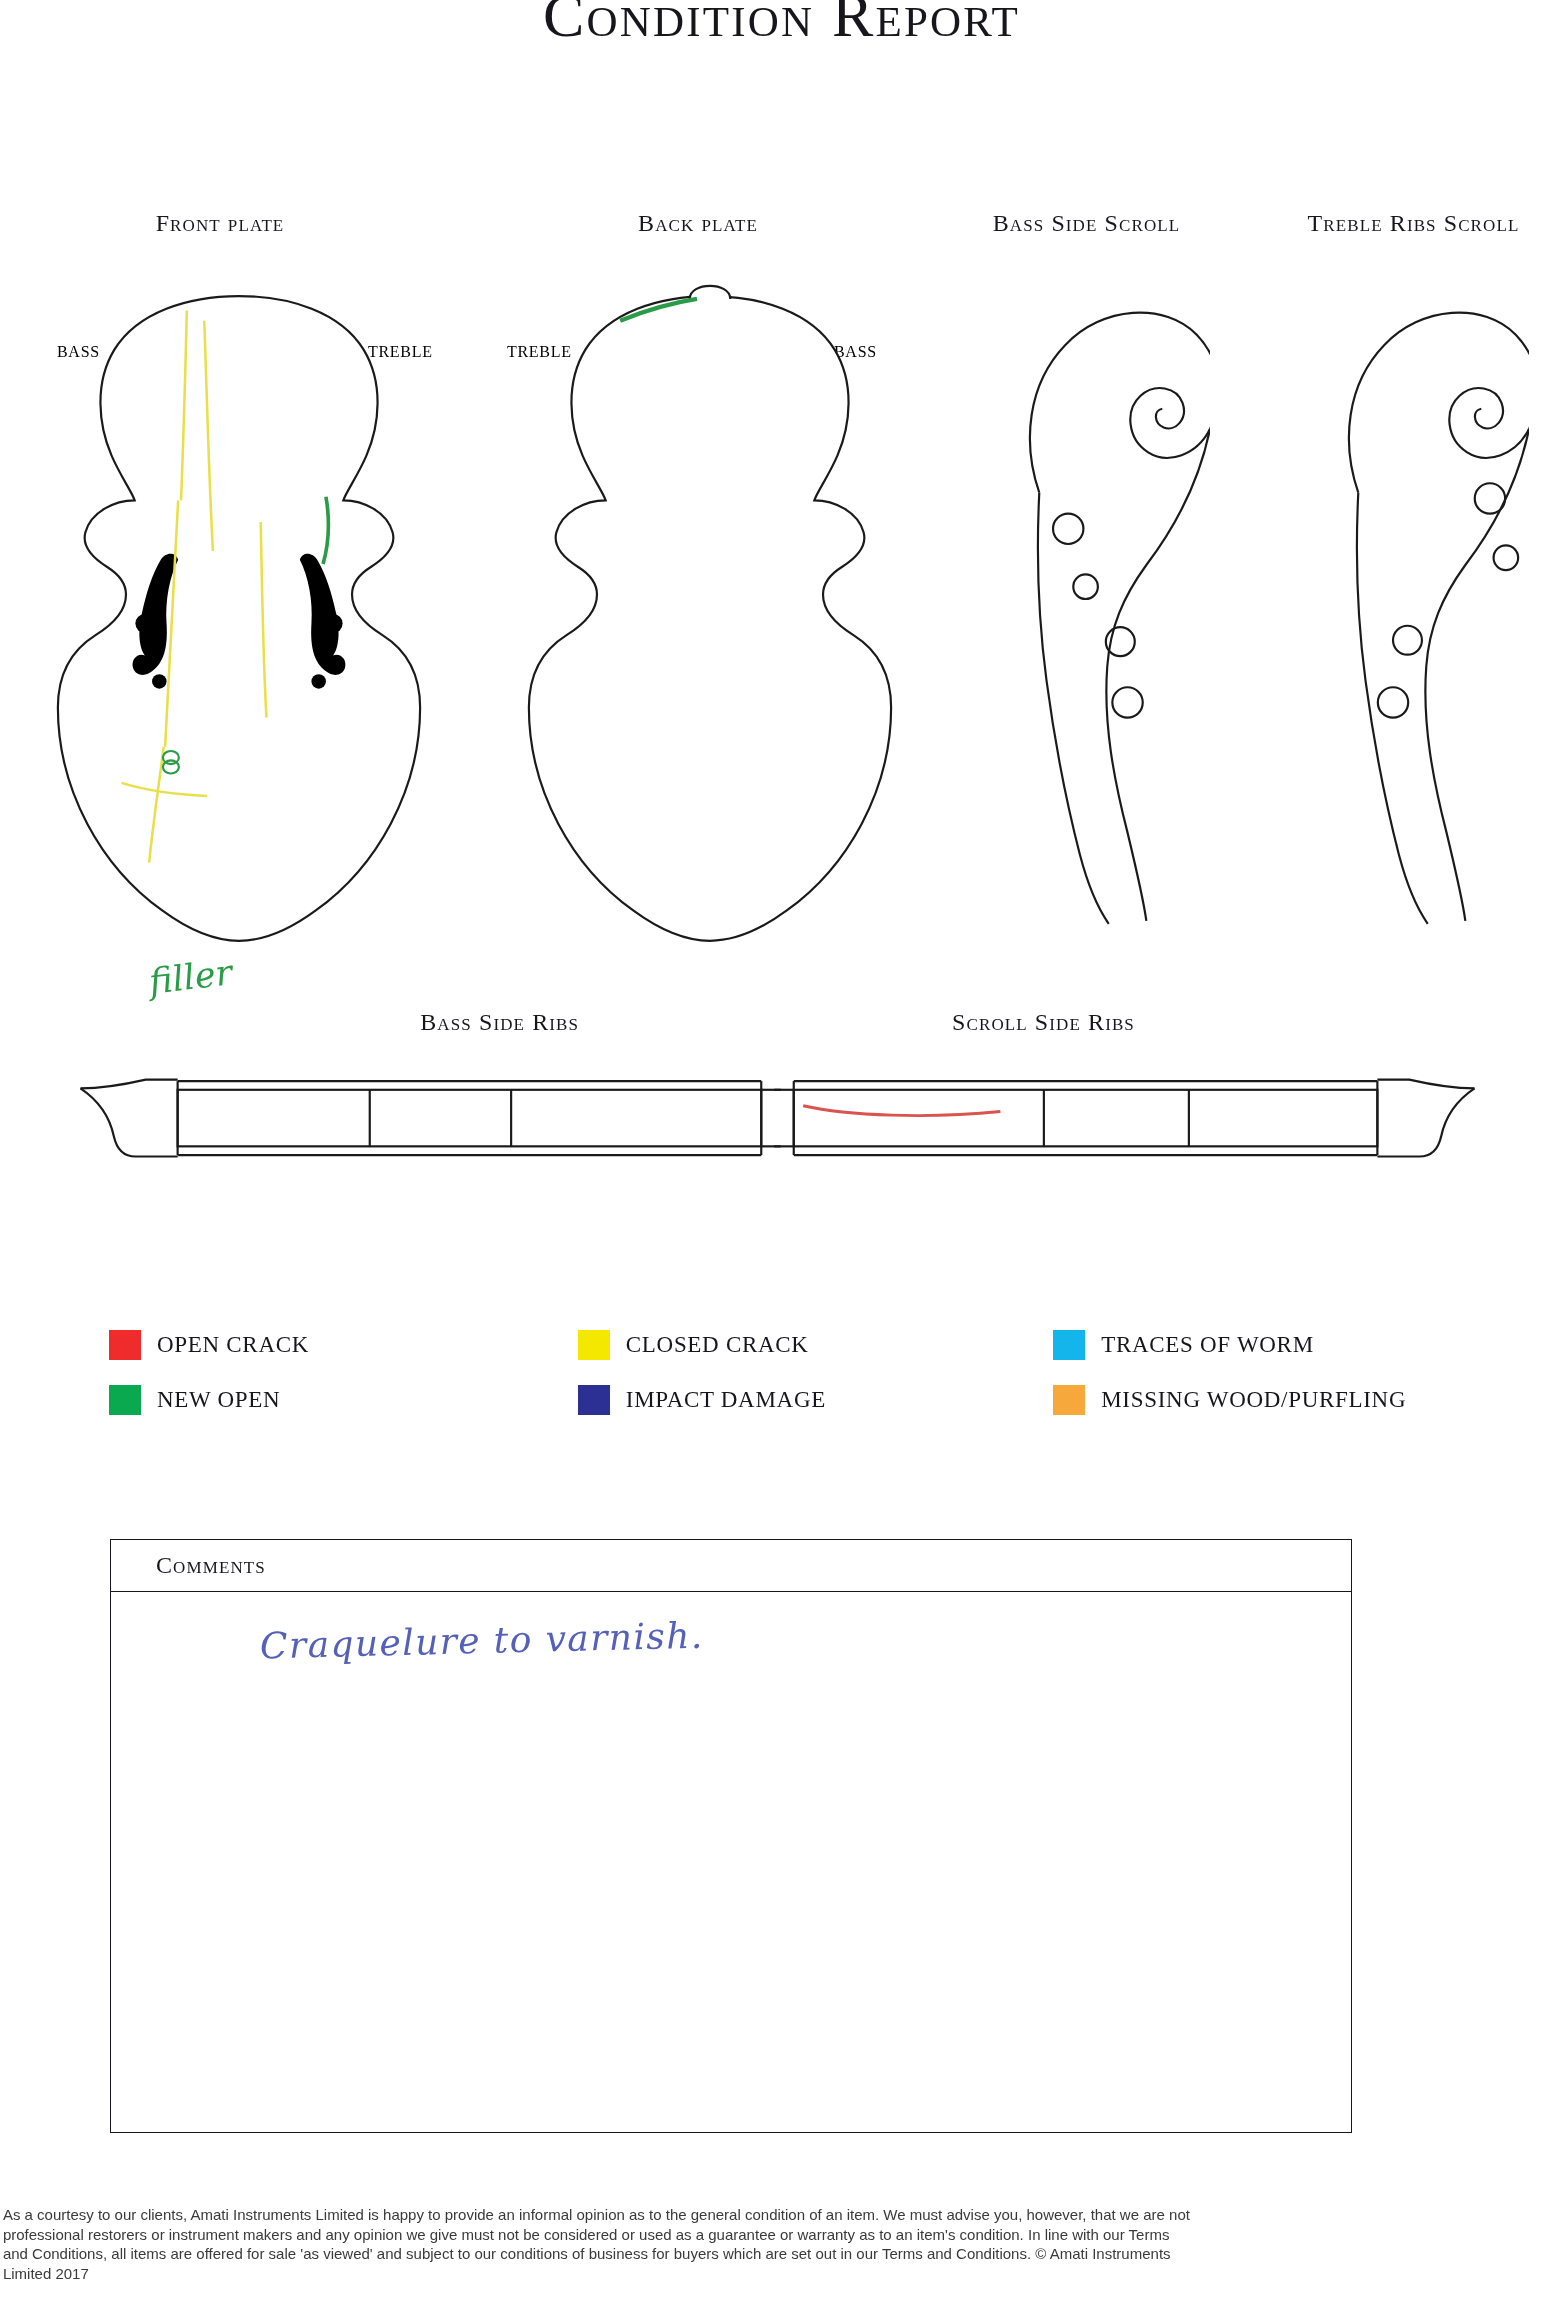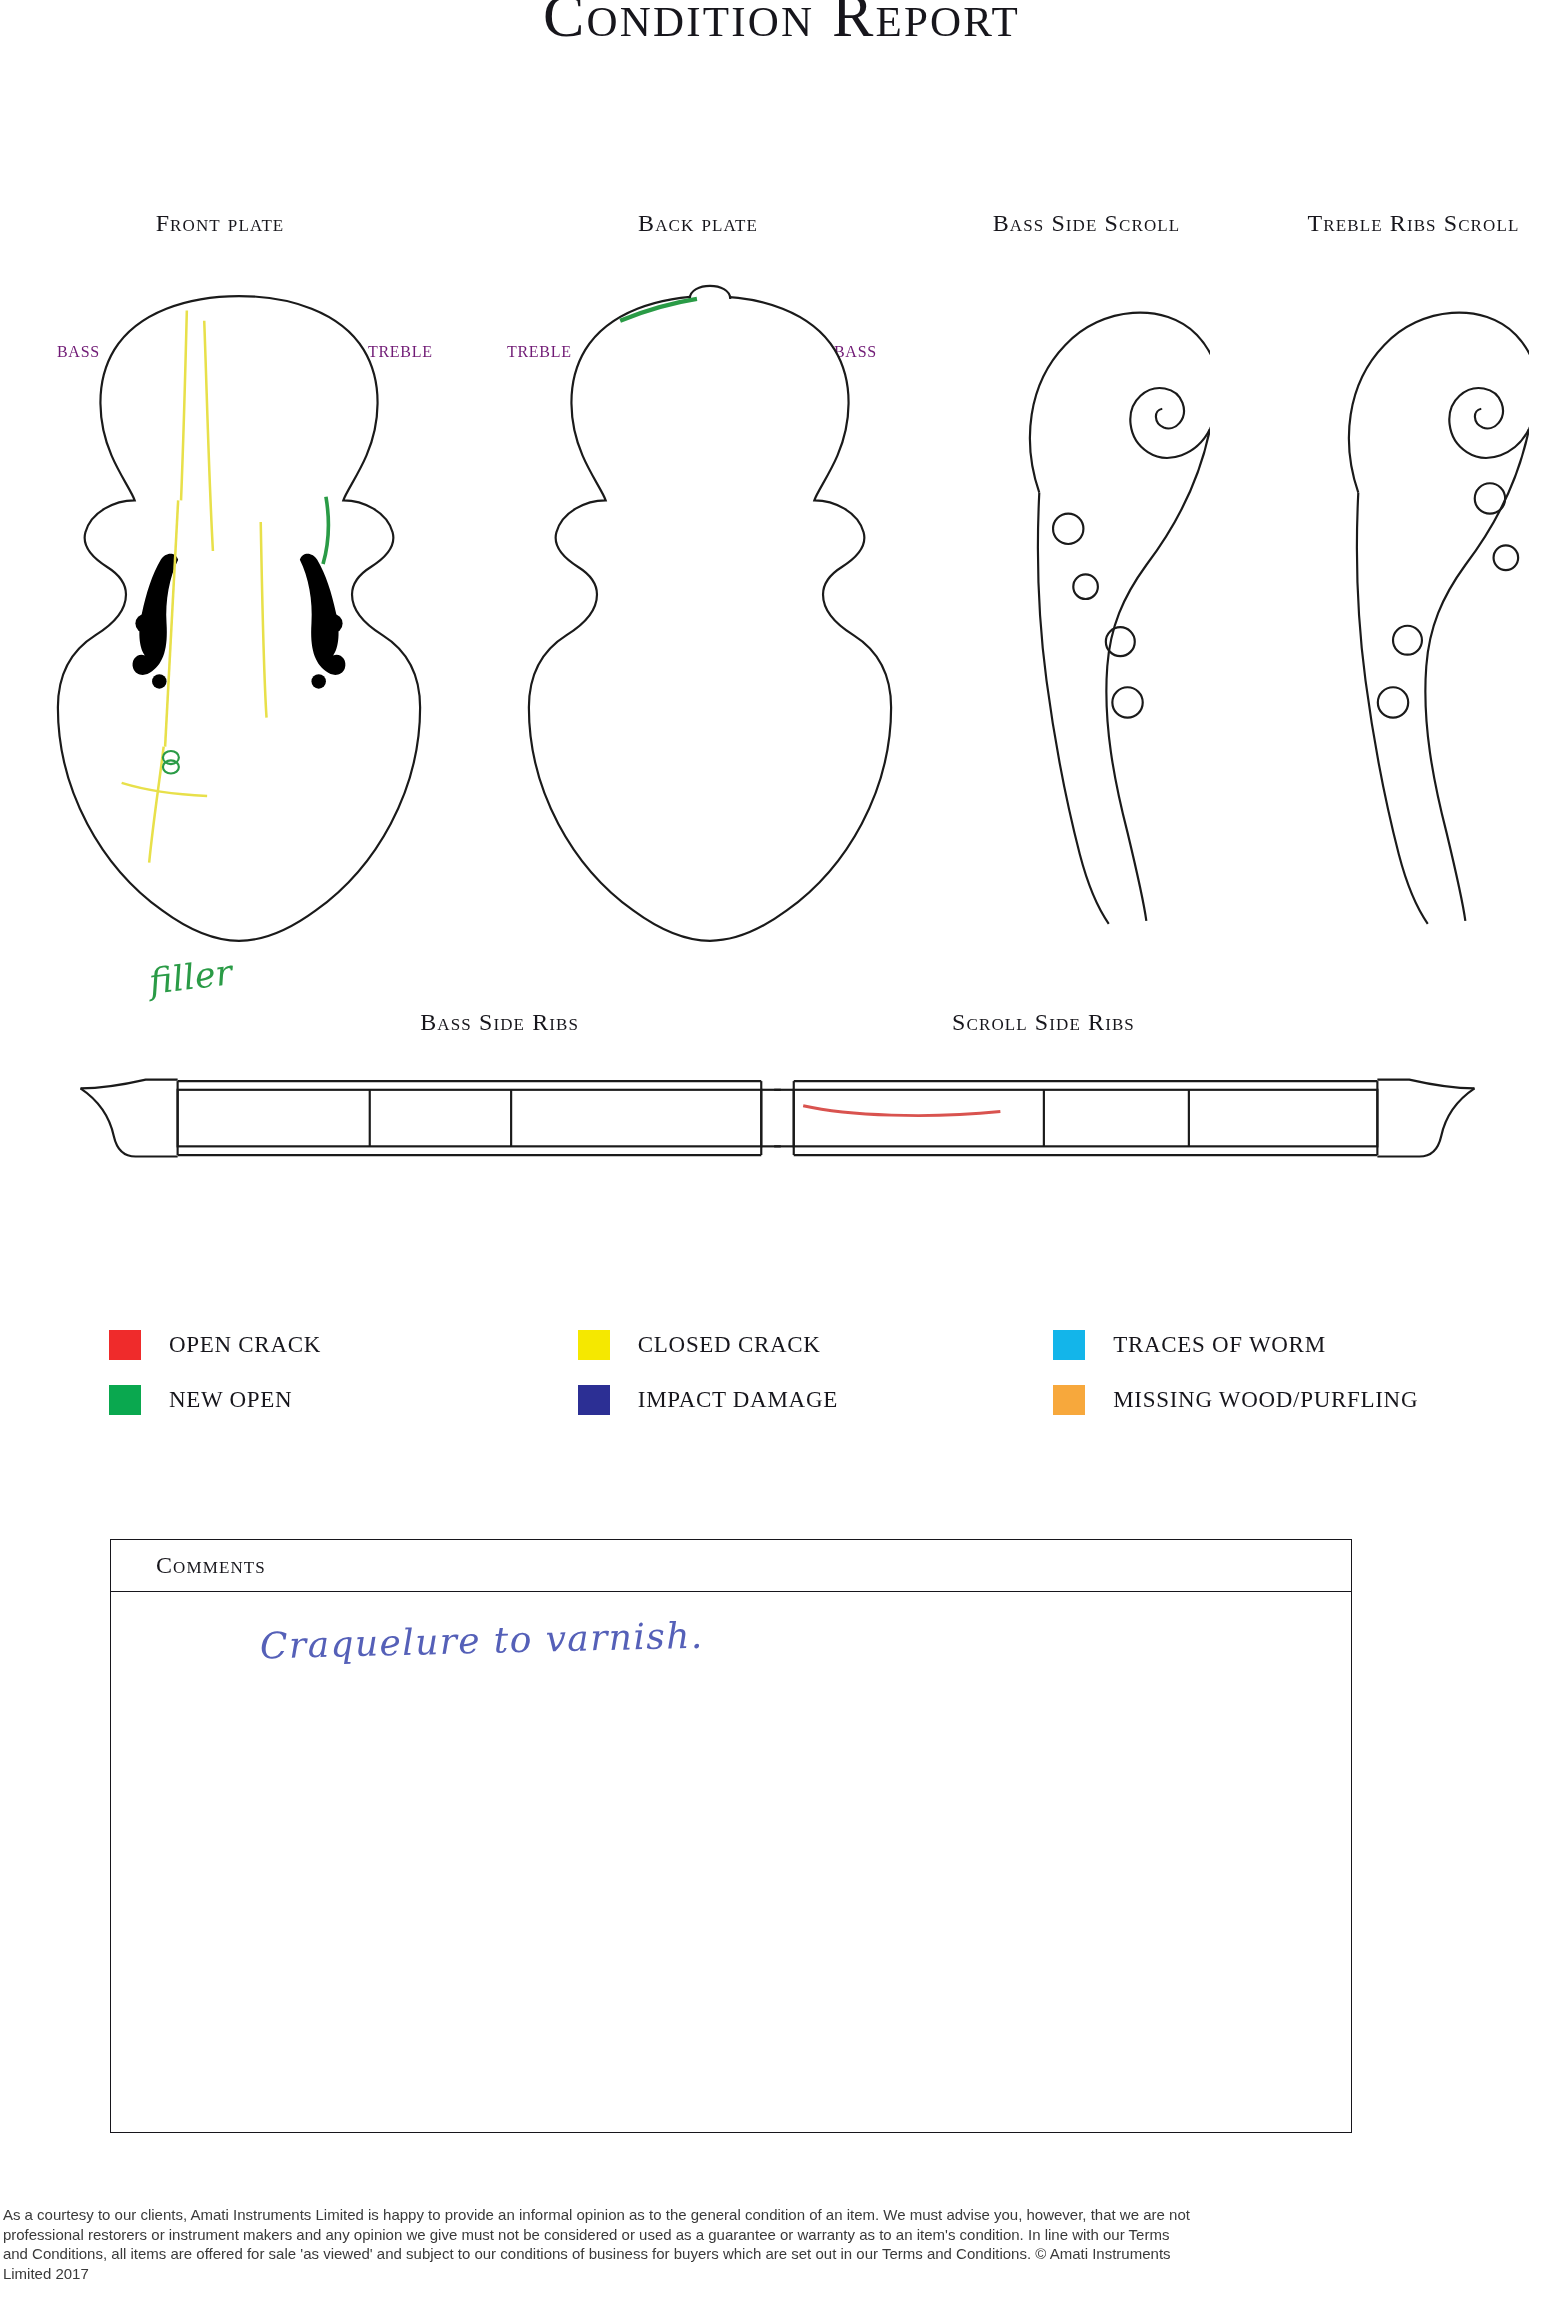--- a/index.html
+++ b/index.html
@@ -42,21 +42,21 @@
     letter-spacing: 1.1px;
     color: #17161c;
     text-align: center;
     white-space: nowrap;
   }
   .side-label {
     position: absolute;
     font-variant: small-caps;
     font-size: 16px;
     letter-spacing: 0.7px;
-    color: #701a75;
+    color: #000000;
     white-space: nowrap;
   }
   
   .diagram {
     position: absolute;
   }
   
   .legend {
     position: absolute;
     left: 109px;
@@ -73,21 +73,21 @@
     align-items: center;
     width: 493px;
   }
   .legend-item.col2 { width: 500px; }
   .legend-swatch {
     width: 32px;
     height: 30px;
     flex: 0 0 auto;
   }
   .legend-label {
-    margin-left: 28px;
+    margin-left: 16px;
     font-variant: small-caps;
     font-size: 23px;
     letter-spacing: 0.7px;
     color: #17161c;
     white-space: nowrap;
   }
   
   .comments-box {
     position: absolute;
     left: 110px;

